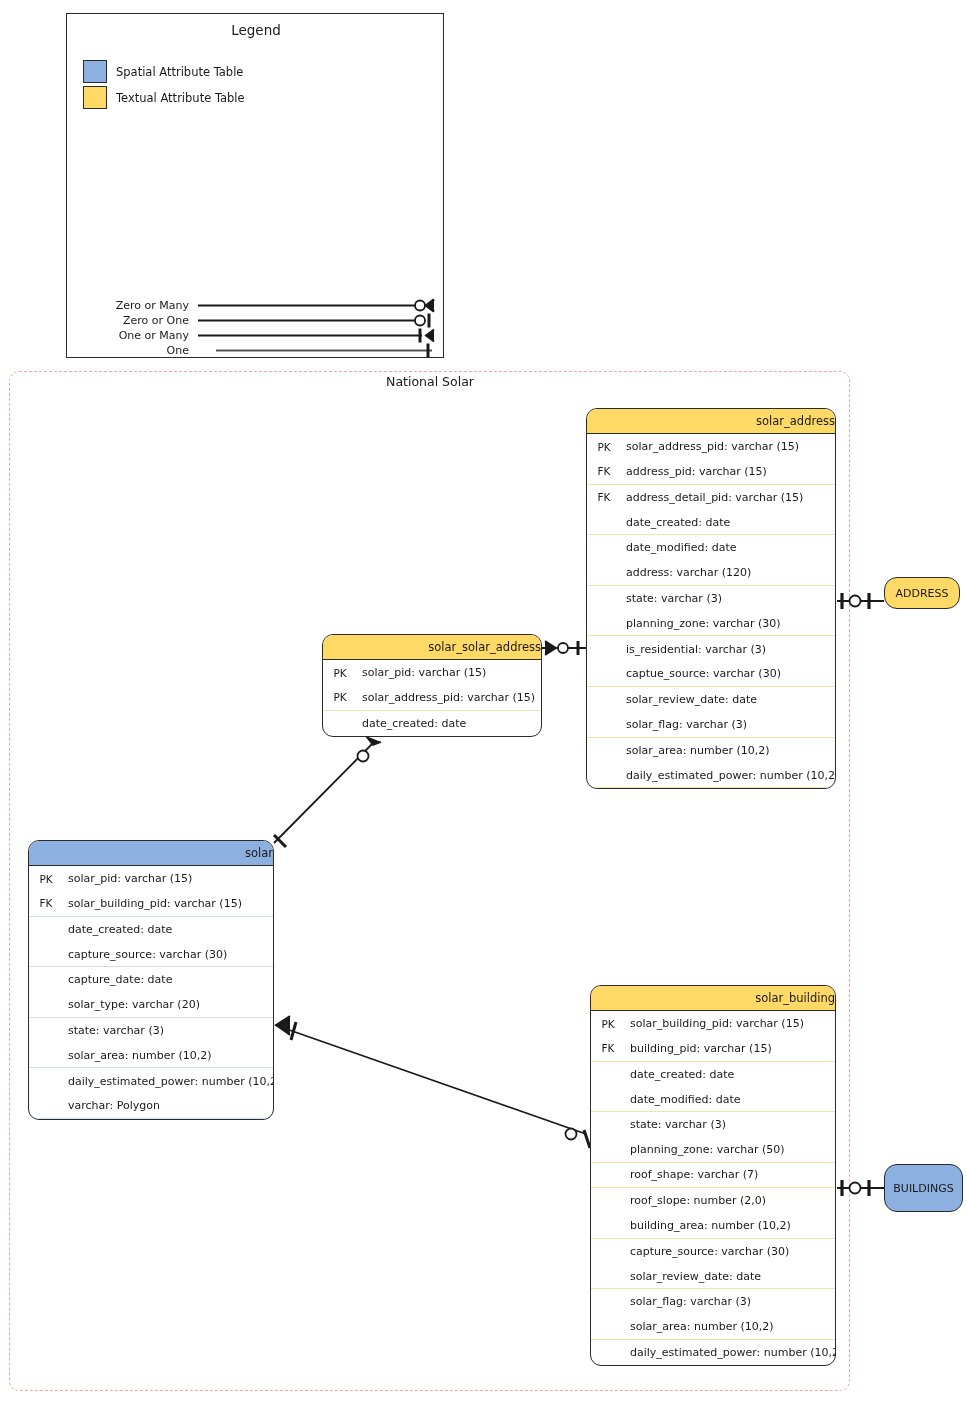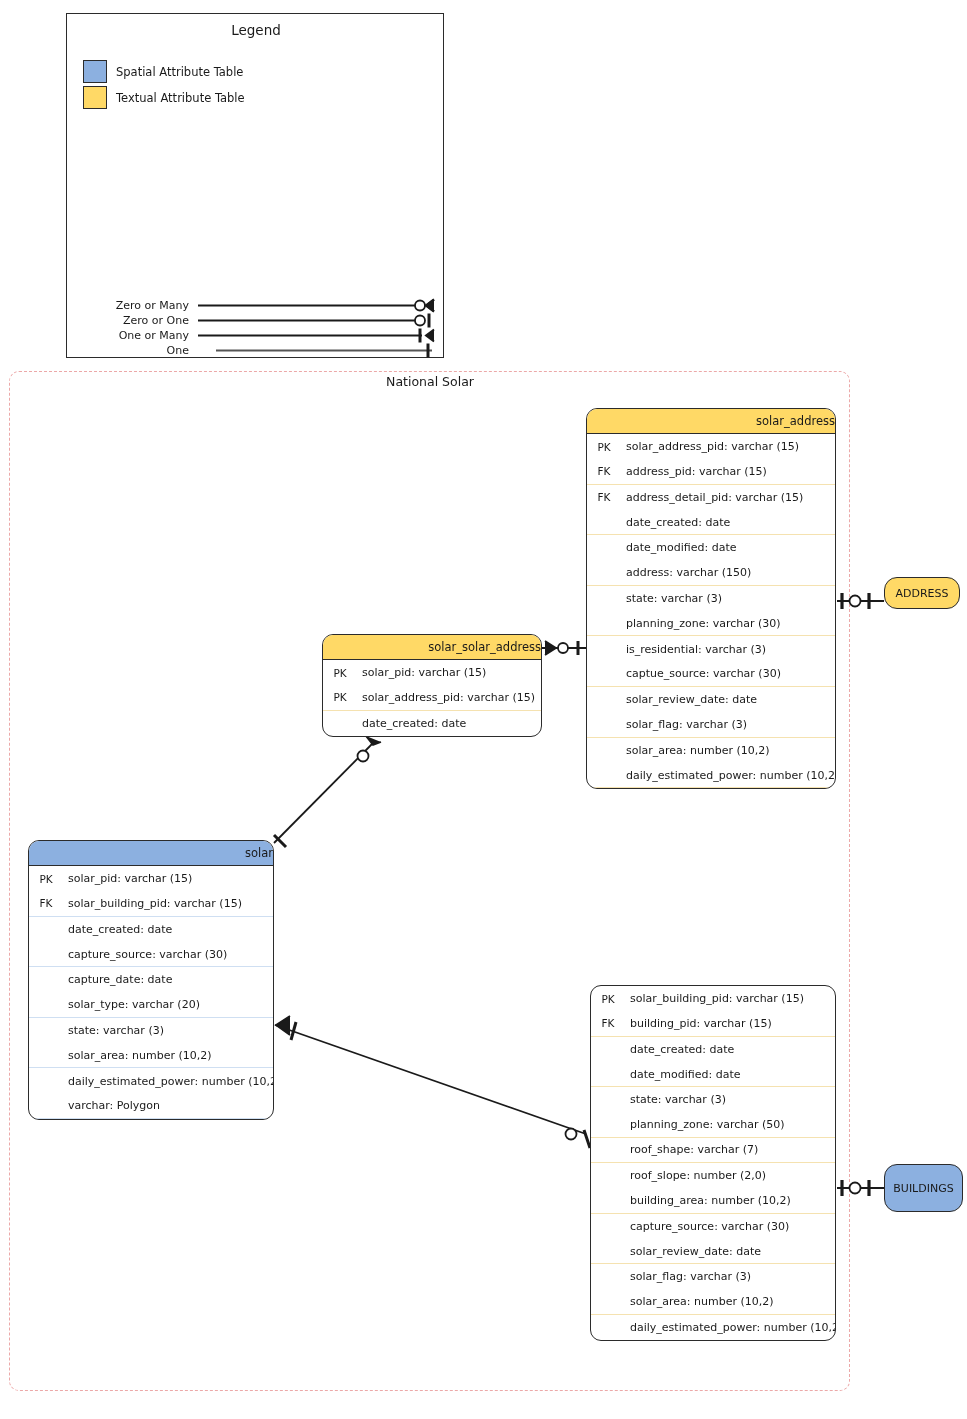--- a/index.html
+++ b/index.html
@@ -297,21 +297,21 @@
         <div class="attr sep-gold">
           <div class="attr-key"></div>
           <div class="attr-name">date_created: date</div>
         </div>
         <div class="attr ">
           <div class="attr-key"></div>
           <div class="attr-name">date_modified: date</div>
         </div>
         <div class="attr sep-gold">
           <div class="attr-key"></div>
-          <div class="attr-name">address: varchar (150)</div>
+          <div class="attr-name">address: varchar (120)</div>
         </div>
         <div class="attr ">
           <div class="attr-key"></div>
           <div class="attr-name">state: varchar (3)</div>
         </div>
         <div class="attr sep-gold">
           <div class="attr-key"></div>
           <div class="attr-name">planning_zone: varchar (30)</div>
         </div>
         <div class="attr ">
@@ -399,20 +399,21 @@
           <div class="attr-name">daily_estimated_power: number (10,2)</div>
         </div>
         <div class="attr sep-blue">
           <div class="attr-key"></div>
           <div class="attr-name">varchar: Polygon</div>
         </div>
       </div>
   </div>
 
   <div class="entity" id="ent-solar_building" style="left:590px; top:985px; width:246px;">
+    <div class="entity-header textual">solar_building</div>
     <div class="attr-list">
         <div class="attr ">
           <div class="attr-key">PK</div>
           <div class="attr-name">solar_building_pid: varchar (15)</div>
         </div>
         <div class="attr sep-gold">
           <div class="attr-key">FK</div>
           <div class="attr-name">building_pid: varchar (15)</div>
         </div>
         <div class="attr ">

